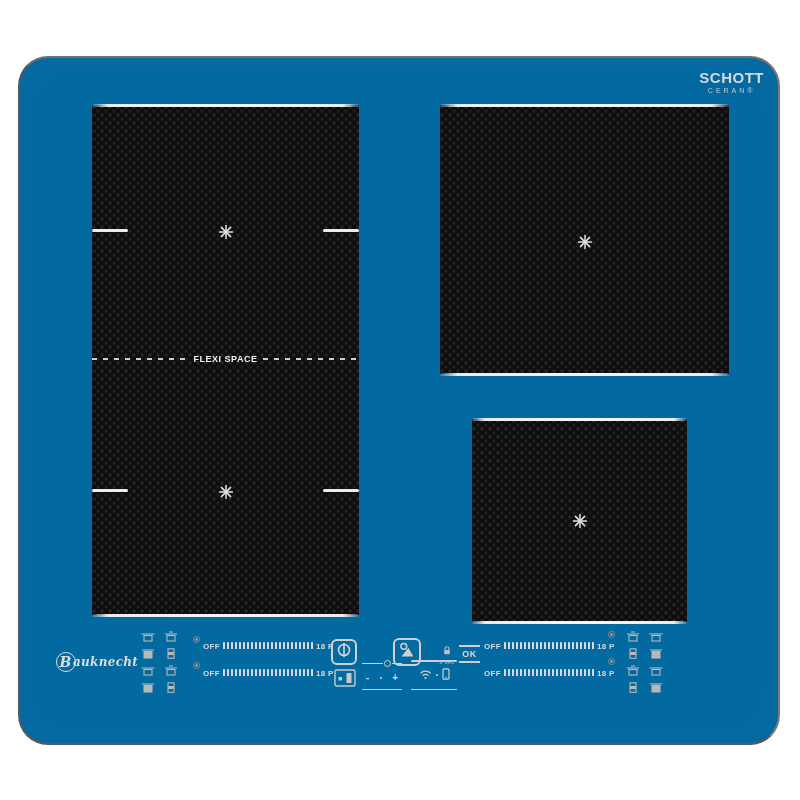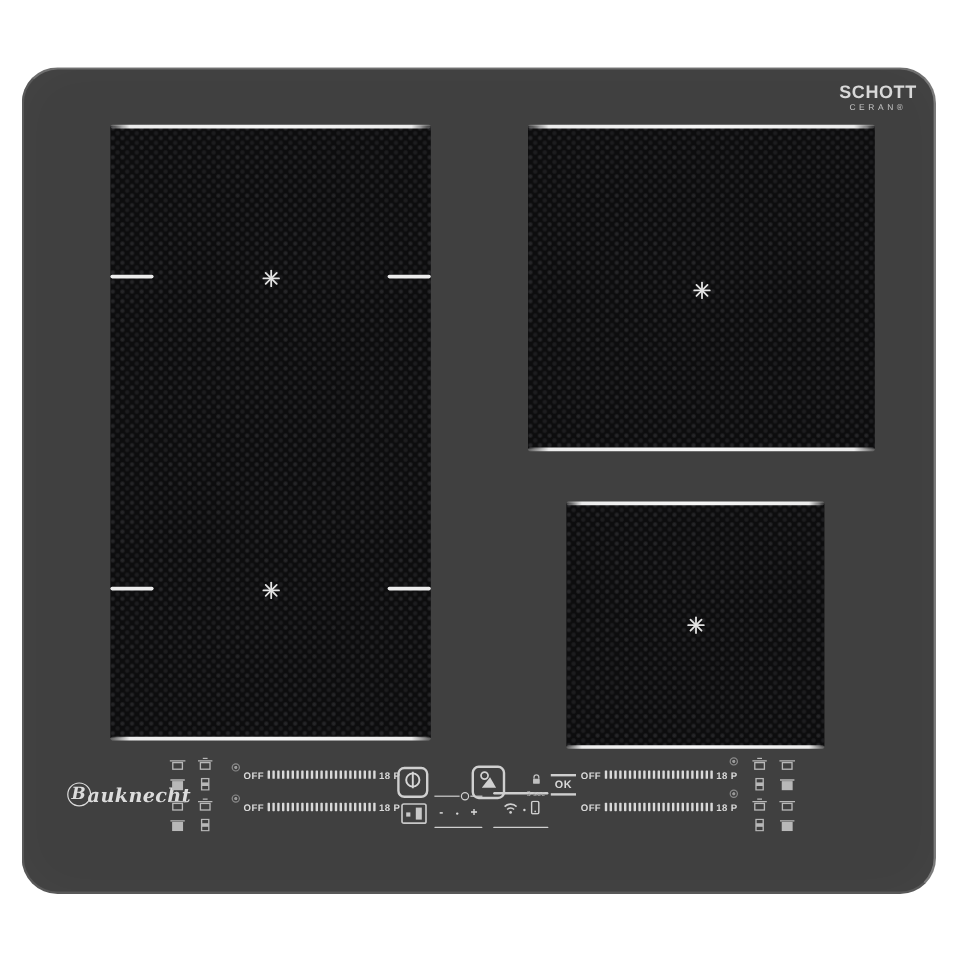--- a/index.html
+++ b/index.html
@@ -1,21 +1,21 @@
 <!DOCTYPE html>
 <html><head>
 <meta charset="utf-8">
 <style>
   html,body{margin:0;padding:0;width:800px;height:800px;overflow:hidden;background:#ffffff;
             font-family:"Liberation Sans",sans-serif;}
   .stage{position:relative;width:800px;height:800px;background:#ffffff;}
 
   
   .hob{position:absolute;left:18px;top:56px;width:762px;height:689px;box-sizing:border-box;
-       background:#404040;border:2px solid #585858;border-top-color:#6f6f6f;border-right-color:#7a7a7a;
+       background:#0369a1;border:2px solid #585858;border-top-color:#6f6f6f;border-right-color:#7a7a7a;
        border-radius:30px;box-shadow:inset 0 0 45px rgba(255,255,255,0.025);}
 
   
   .schott{position:absolute;top:12px;right:14px;text-align:center;color:#d8d8d8;}
   .schott-name{font-size:15px;font-weight:bold;letter-spacing:0.5px;line-height:1;}
   .schott-sub{font-size:7px;letter-spacing:3px;color:#c9c9c9;margin-top:2px;}
 
   
   .zone{position:absolute;background-color:#0d0d0e;
         background-image:
@@ -61,21 +61,21 @@
   .holdok{position:absolute;display:flex;align-items:center;gap:5px;}
   .hold-col{display:flex;flex-direction:column;align-items:center;line-height:1;}
   .hold-label{font-size:6px;color:#b9b9b9;margin-top:1px;letter-spacing:0.2px;}
   .ok{font-size:9px;font-weight:bold;color:#d9d9d9;border-top:2px solid #cfcfcf;border-bottom:2px solid #cfcfcf;
       padding:2px 3px;letter-spacing:0.5px;}
 
   .blogo{position:absolute;display:flex;align-items:center;color:#dcdcdc;
          font-family:"DejaVu Serif",serif;font-style:italic;font-weight:bold;}
   .blogo-b{width:20px;height:20px;border:1.6px solid #dcdcdc;border-radius:50%;display:flex;align-items:center;
            justify-content:center;font-size:14px;box-sizing:border-box;padding-right:1px;}
-  .blogo-t{font-size:16px;margin-left:-3px;letter-spacing:0.3px;}
+  .blogo-t{font-size:12px;margin-left:-3px;letter-spacing:0.3px;}
 
   .cookgrid{position:absolute;display:grid;grid-template-columns:14px 14px;gap:6px 9px;}
   .cgcell{width:14px;height:11px;display:flex;align-items:center;justify-content:center;}
 </style>
 </head>
 <body>
 
 <div class="stage">
   <div class="hob">
 
@@ -85,20 +85,25 @@
     </div>
 
     <div class="zone" style="left:72px;top:47px;width:267px;height:510px;">
       <div class="zline top"></div>
       <div class="zline bottom"></div>
       <div class="marker" style="left:0;top:124px;"></div>
       <div class="marker" style="right:0;top:124px;"></div>
       <div class="marker" style="left:0;top:384px;"></div>
       <div class="marker" style="right:0;top:384px;"></div>
 
+      <div class="flexirow" style="top:249px;">
+        <div class="dashseg"></div>
+        <div class="flexilabel">FLEXI SPACE</div>
+        <div class="dashseg"></div>
+      </div>
 
       <div class="aster" style="left:calc(50% - 8px);top:119px;">
         <svg width="16" height="16" viewBox="0 0 16 16">
             <g stroke="#e3e3e3" stroke-width="1.5" stroke-linecap="round">
               <line x1="8" y1="1.5" x2="8" y2="14.5"></line>
               <line x1="1.5" y1="8" x2="14.5" y2="8"></line>
               <line x1="3.4" y1="3.4" x2="12.6" y2="12.6"></line>
               <line x1="12.6" y1="3.4" x2="3.4" y2="12.6"></line>
             </g>
           </svg>

